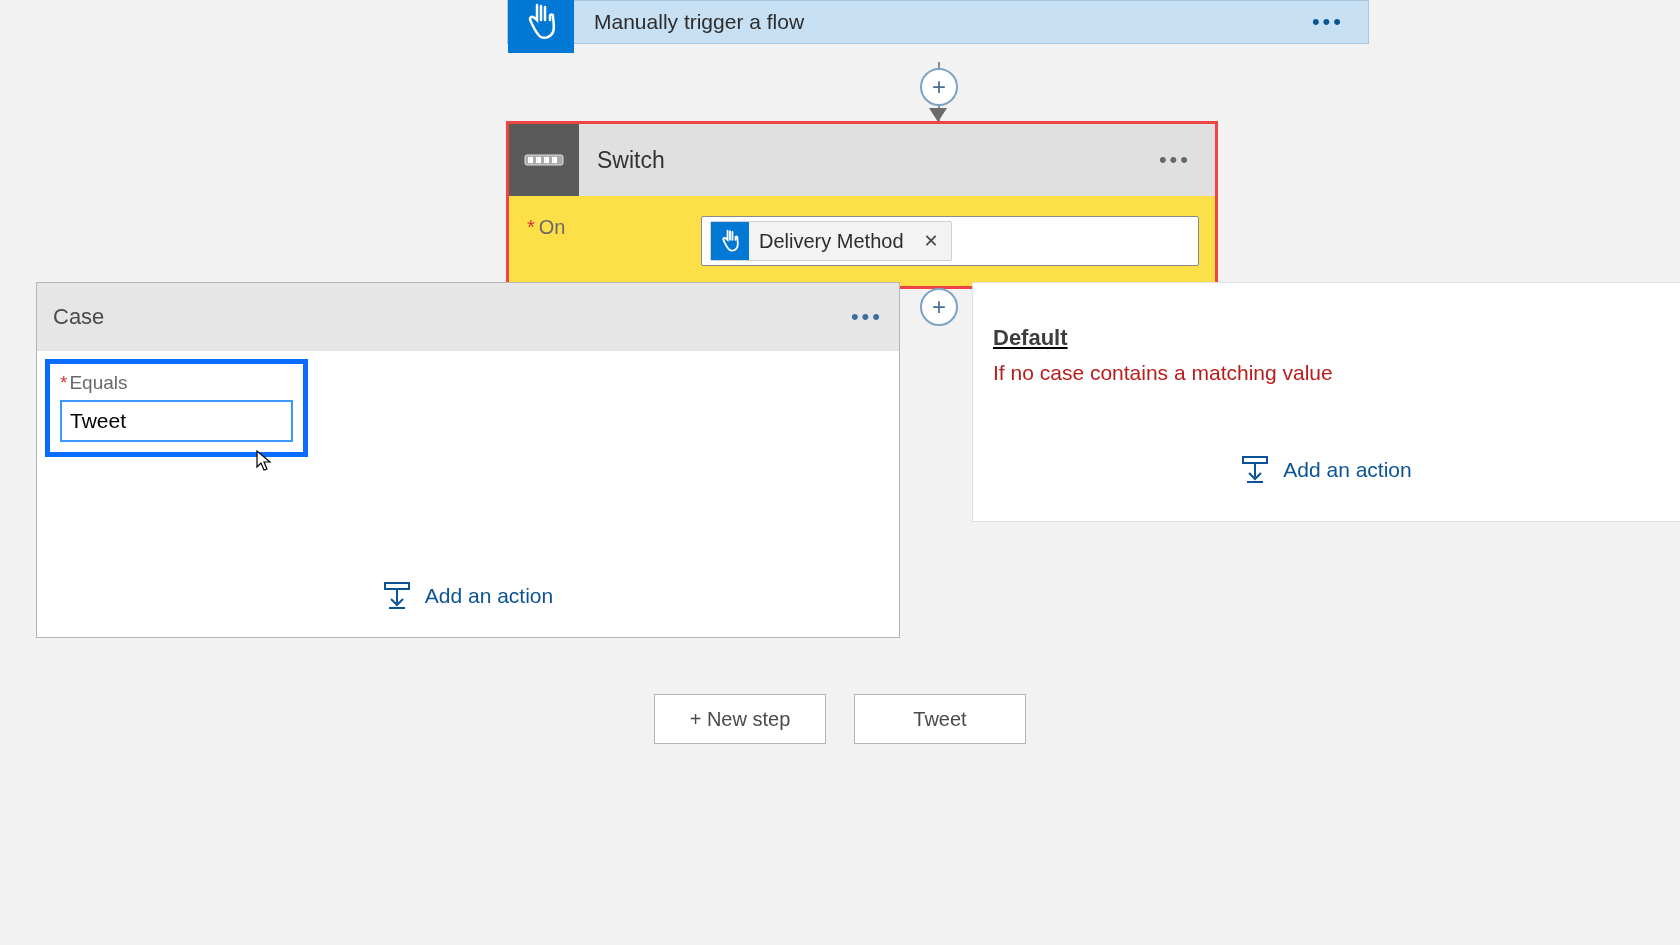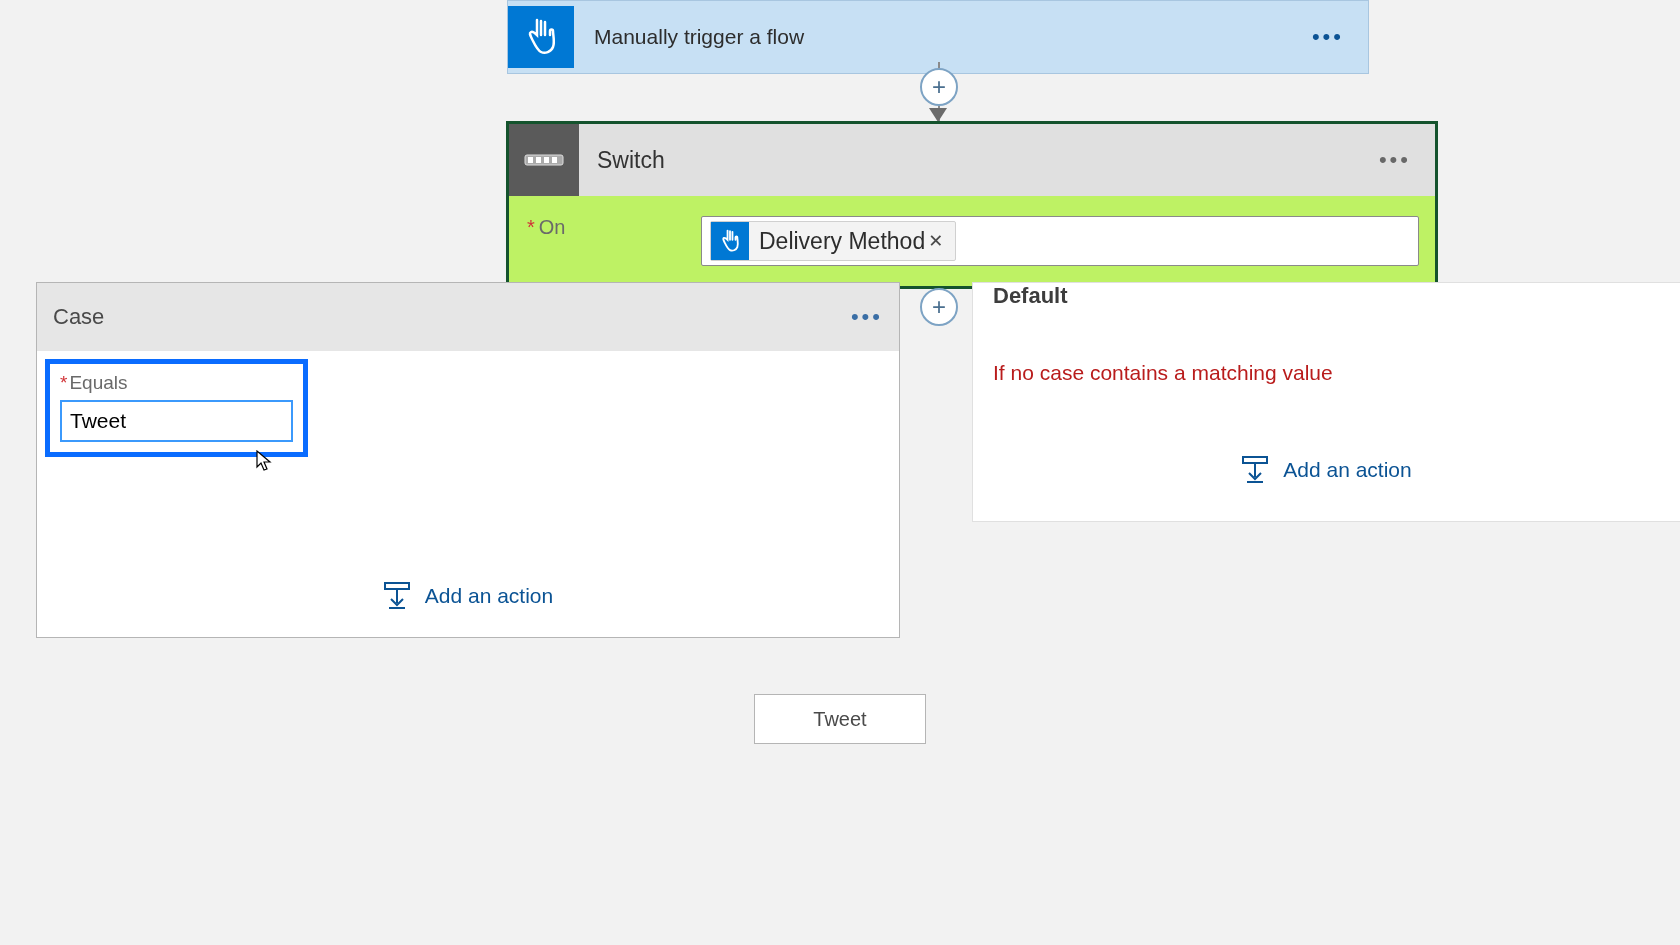--- a/index.html
+++ b/index.html
@@ -11,21 +11,21 @@
     position: relative;
     overflow: hidden;
   }
 
   
   .trigger-card {
     position: absolute;
     left: 507px;
     top: 0px;
     width: 862px;
-    height: 74px;
+    height: 44px;
     background: #c7e0f4;
     display: flex;
     align-items: center;
     border: 1px solid #a8c6e0;
   }
   .trigger-icon {
     width: 66px;
     height: 62px;
     background: #0078d4;
     display: flex;
@@ -79,23 +79,23 @@
     border-left: 9px solid transparent;
     border-right: 9px solid transparent;
     border-top: 14px solid #6b6b6b;
   }
 
   
   .switch-card {
     position: absolute;
     left: 506px;
     top: 121px;
-    width: 932px;
-    border: 3px solid #14532d;
-    background: #bef264;
+    width: 712px;
+    border: 3px solid #ef4444;
+    background: #fde047;
   }
   .switch-header {
     height: 72px;
     background: #e0e0e0;
     display: flex;
     align-items: center;
   }
   .switch-icon {
     width: 70px;
     height: 72px;
@@ -151,23 +151,23 @@
   .token-icon {
     width: 38px;
     height: 38px;
     background: #0078d4;
     display: flex;
     align-items: center;
     justify-content: center;
     margin-right: 10px;
   }
   .token-label {
-    font-size: 23px;
+    font-size: 20px;
     color: #2d2d2d;
-    margin-right: 3px;
+    margin-right: 20px;
   }
   .token-x {
     font-size: 18px;
     color: #4a4a4a;
     cursor: pointer;
   }
 
   
   .case-card {
     position: absolute;
@@ -261,22 +261,23 @@
     left: 972px;
     top: 282px;
     width: 708px;
     background: #fff;
     border: 1px solid #e0e0e0;
     border-right: none;
   }
   .default-header {
     height: 68px;
     display: flex;
-    align-items: flex-start;
+    align-items: flex-end;
     padding: 0 20px;
+    text-decoration: underline;
   }
   .default-title {
     font-size: 22px;
     font-weight: 600;
     color: #3d3d3d;
   }
   .default-desc {
     font-size: 21px;
     color: #b91c1c;
     padding: 10px 20px 40px 20px;
@@ -410,18 +411,19 @@
       <rect x="2" y="2" width="24" height="6" fill="none" stroke="#0b5394" stroke-width="2"></rect>
       <line x1="14" y1="8" x2="14" y2="22" stroke="#0b5394" stroke-width="2"></line>
       <polyline points="8,18 14,24 20,18" fill="none" stroke="#0b5394" stroke-width="2"></polyline>
       <line x1="6" y1="27" x2="22" y2="27" stroke="#0b5394" stroke-width="2"></line>
     </svg>
     <span>Add an action</span>
   </div>
 </div>
 
 <div class="bottom-row">
+  <div class="btn">+ New step</div>
   <div class="btn">Tweet</div>
 </div>
 
 <svg class="cursor" viewBox="0 0 16 22">
   <path d="M1 1 L1 17 L5 13 L8 20 L11 19 L8 12 L14 12 Z" fill="#fff" stroke="#000" stroke-width="1.2"></path>
 </svg>
 
 </body></html>

